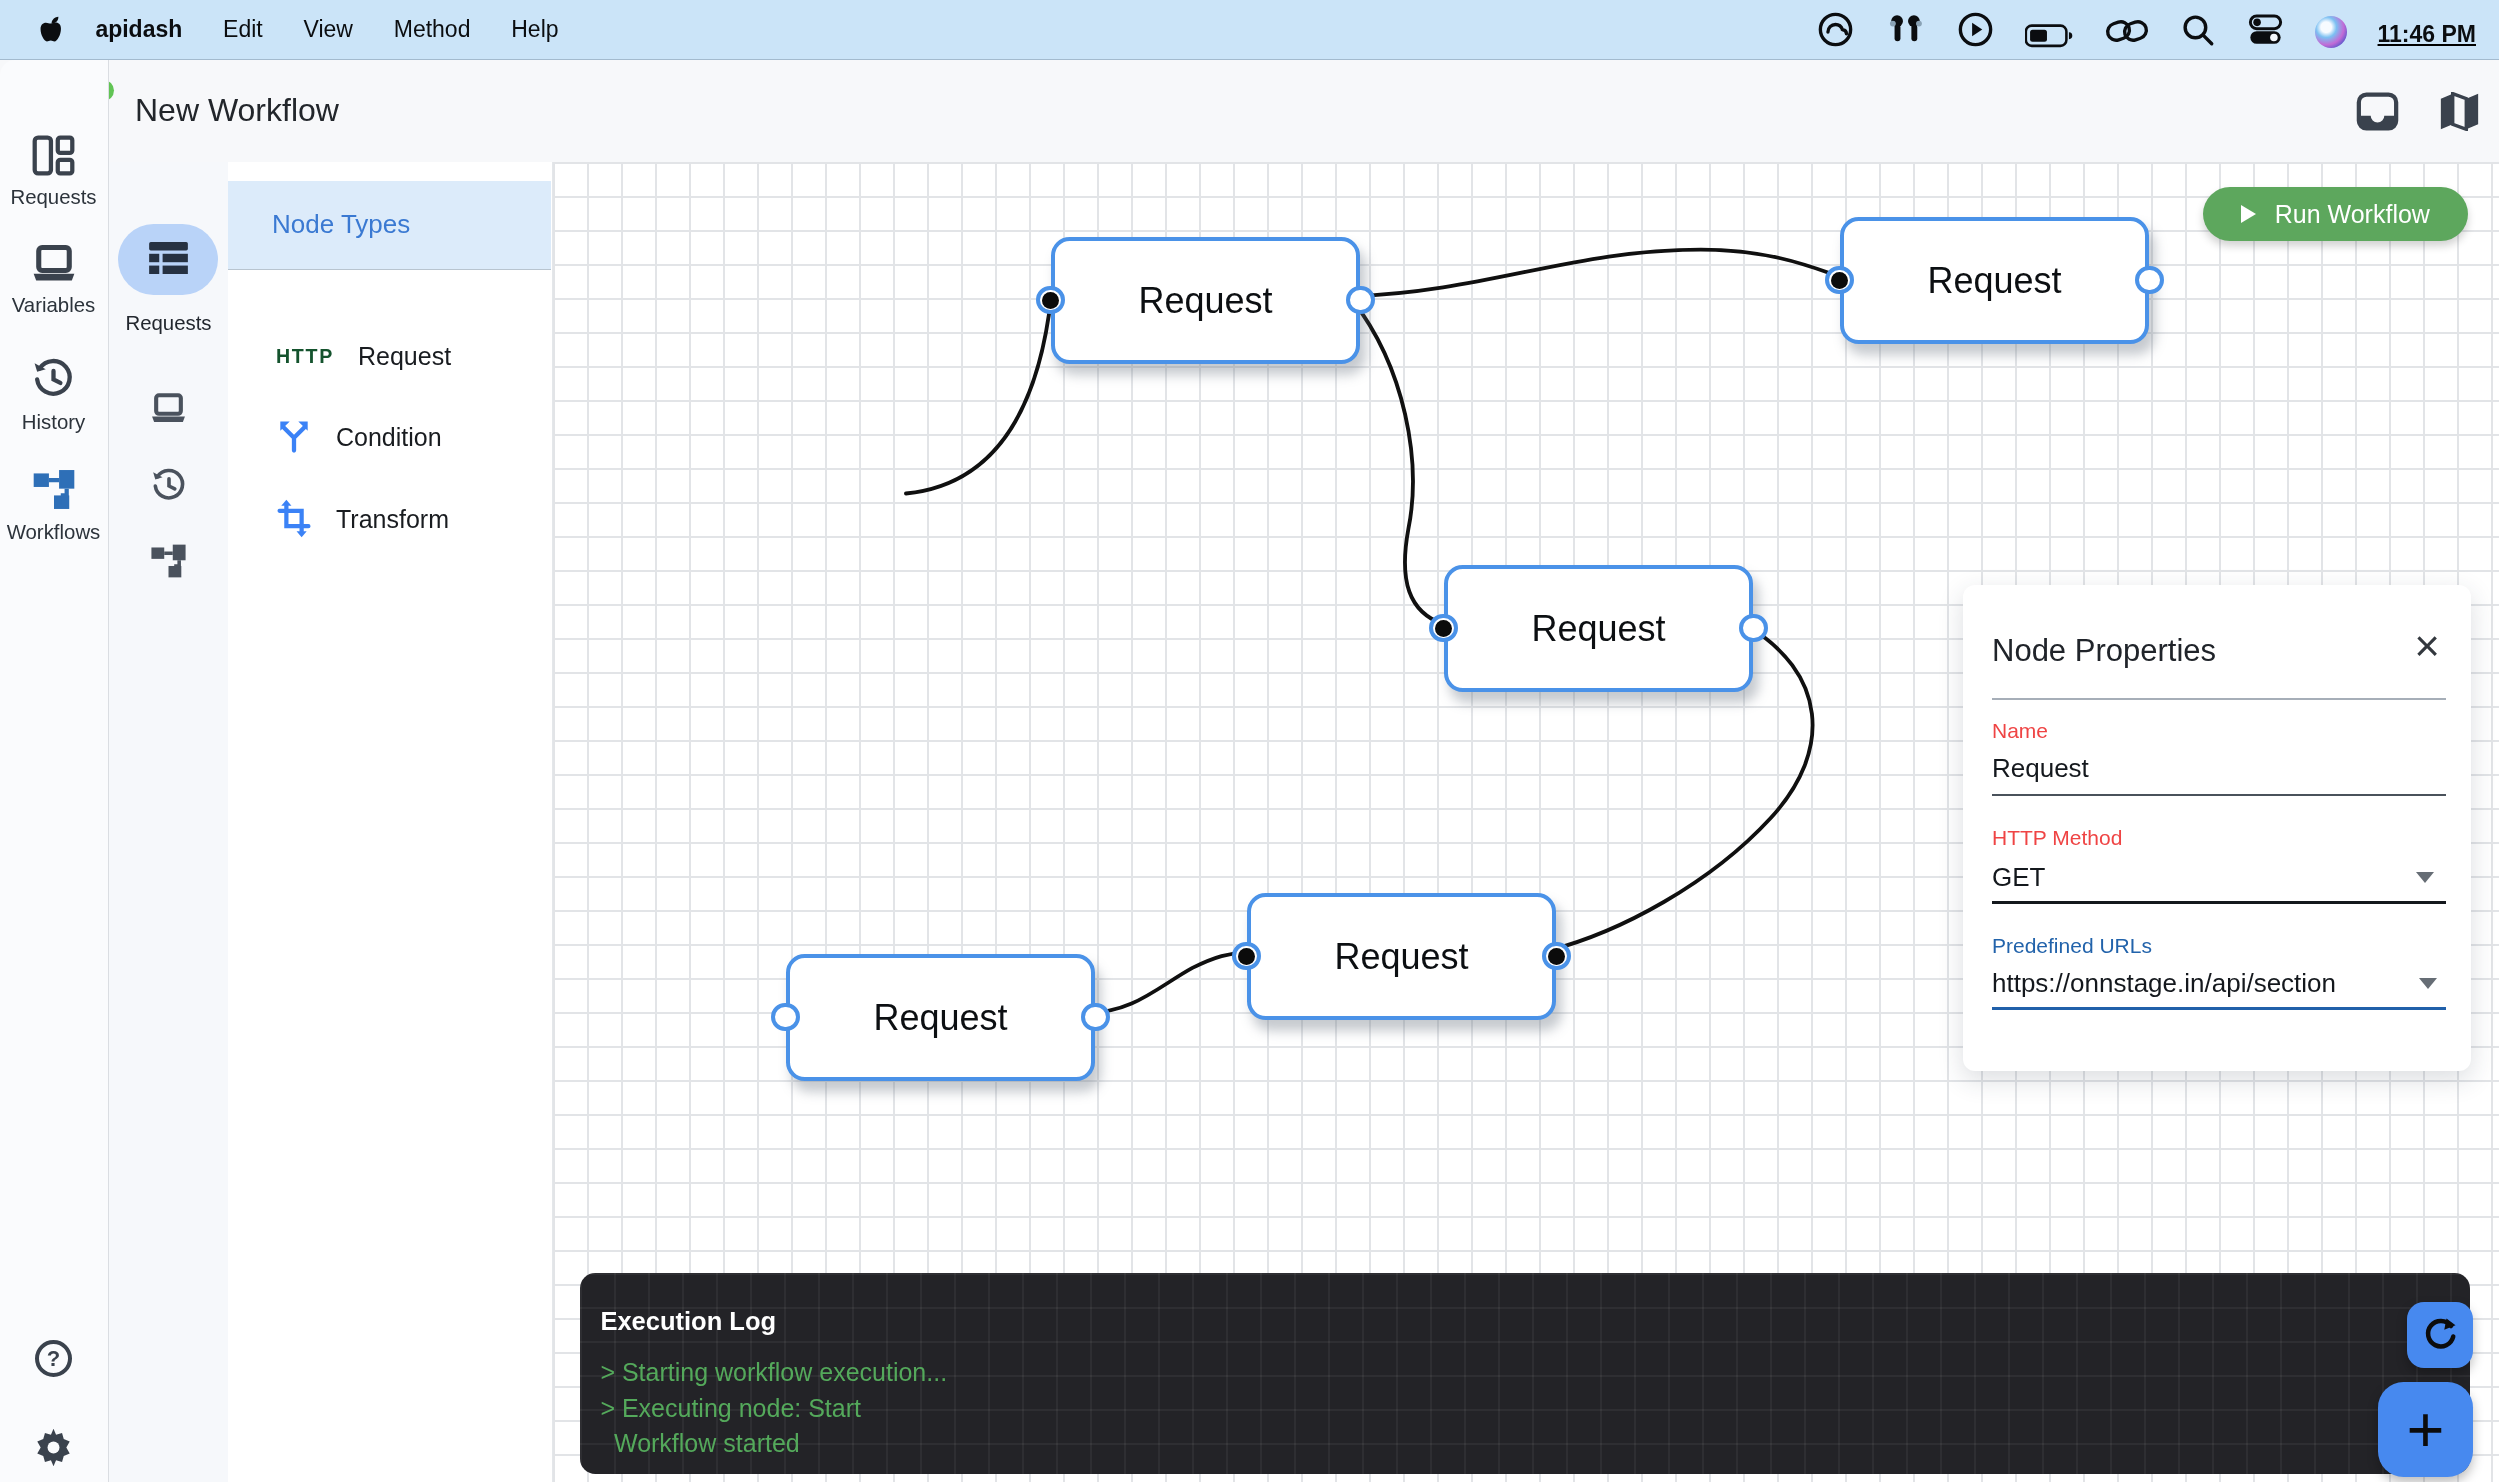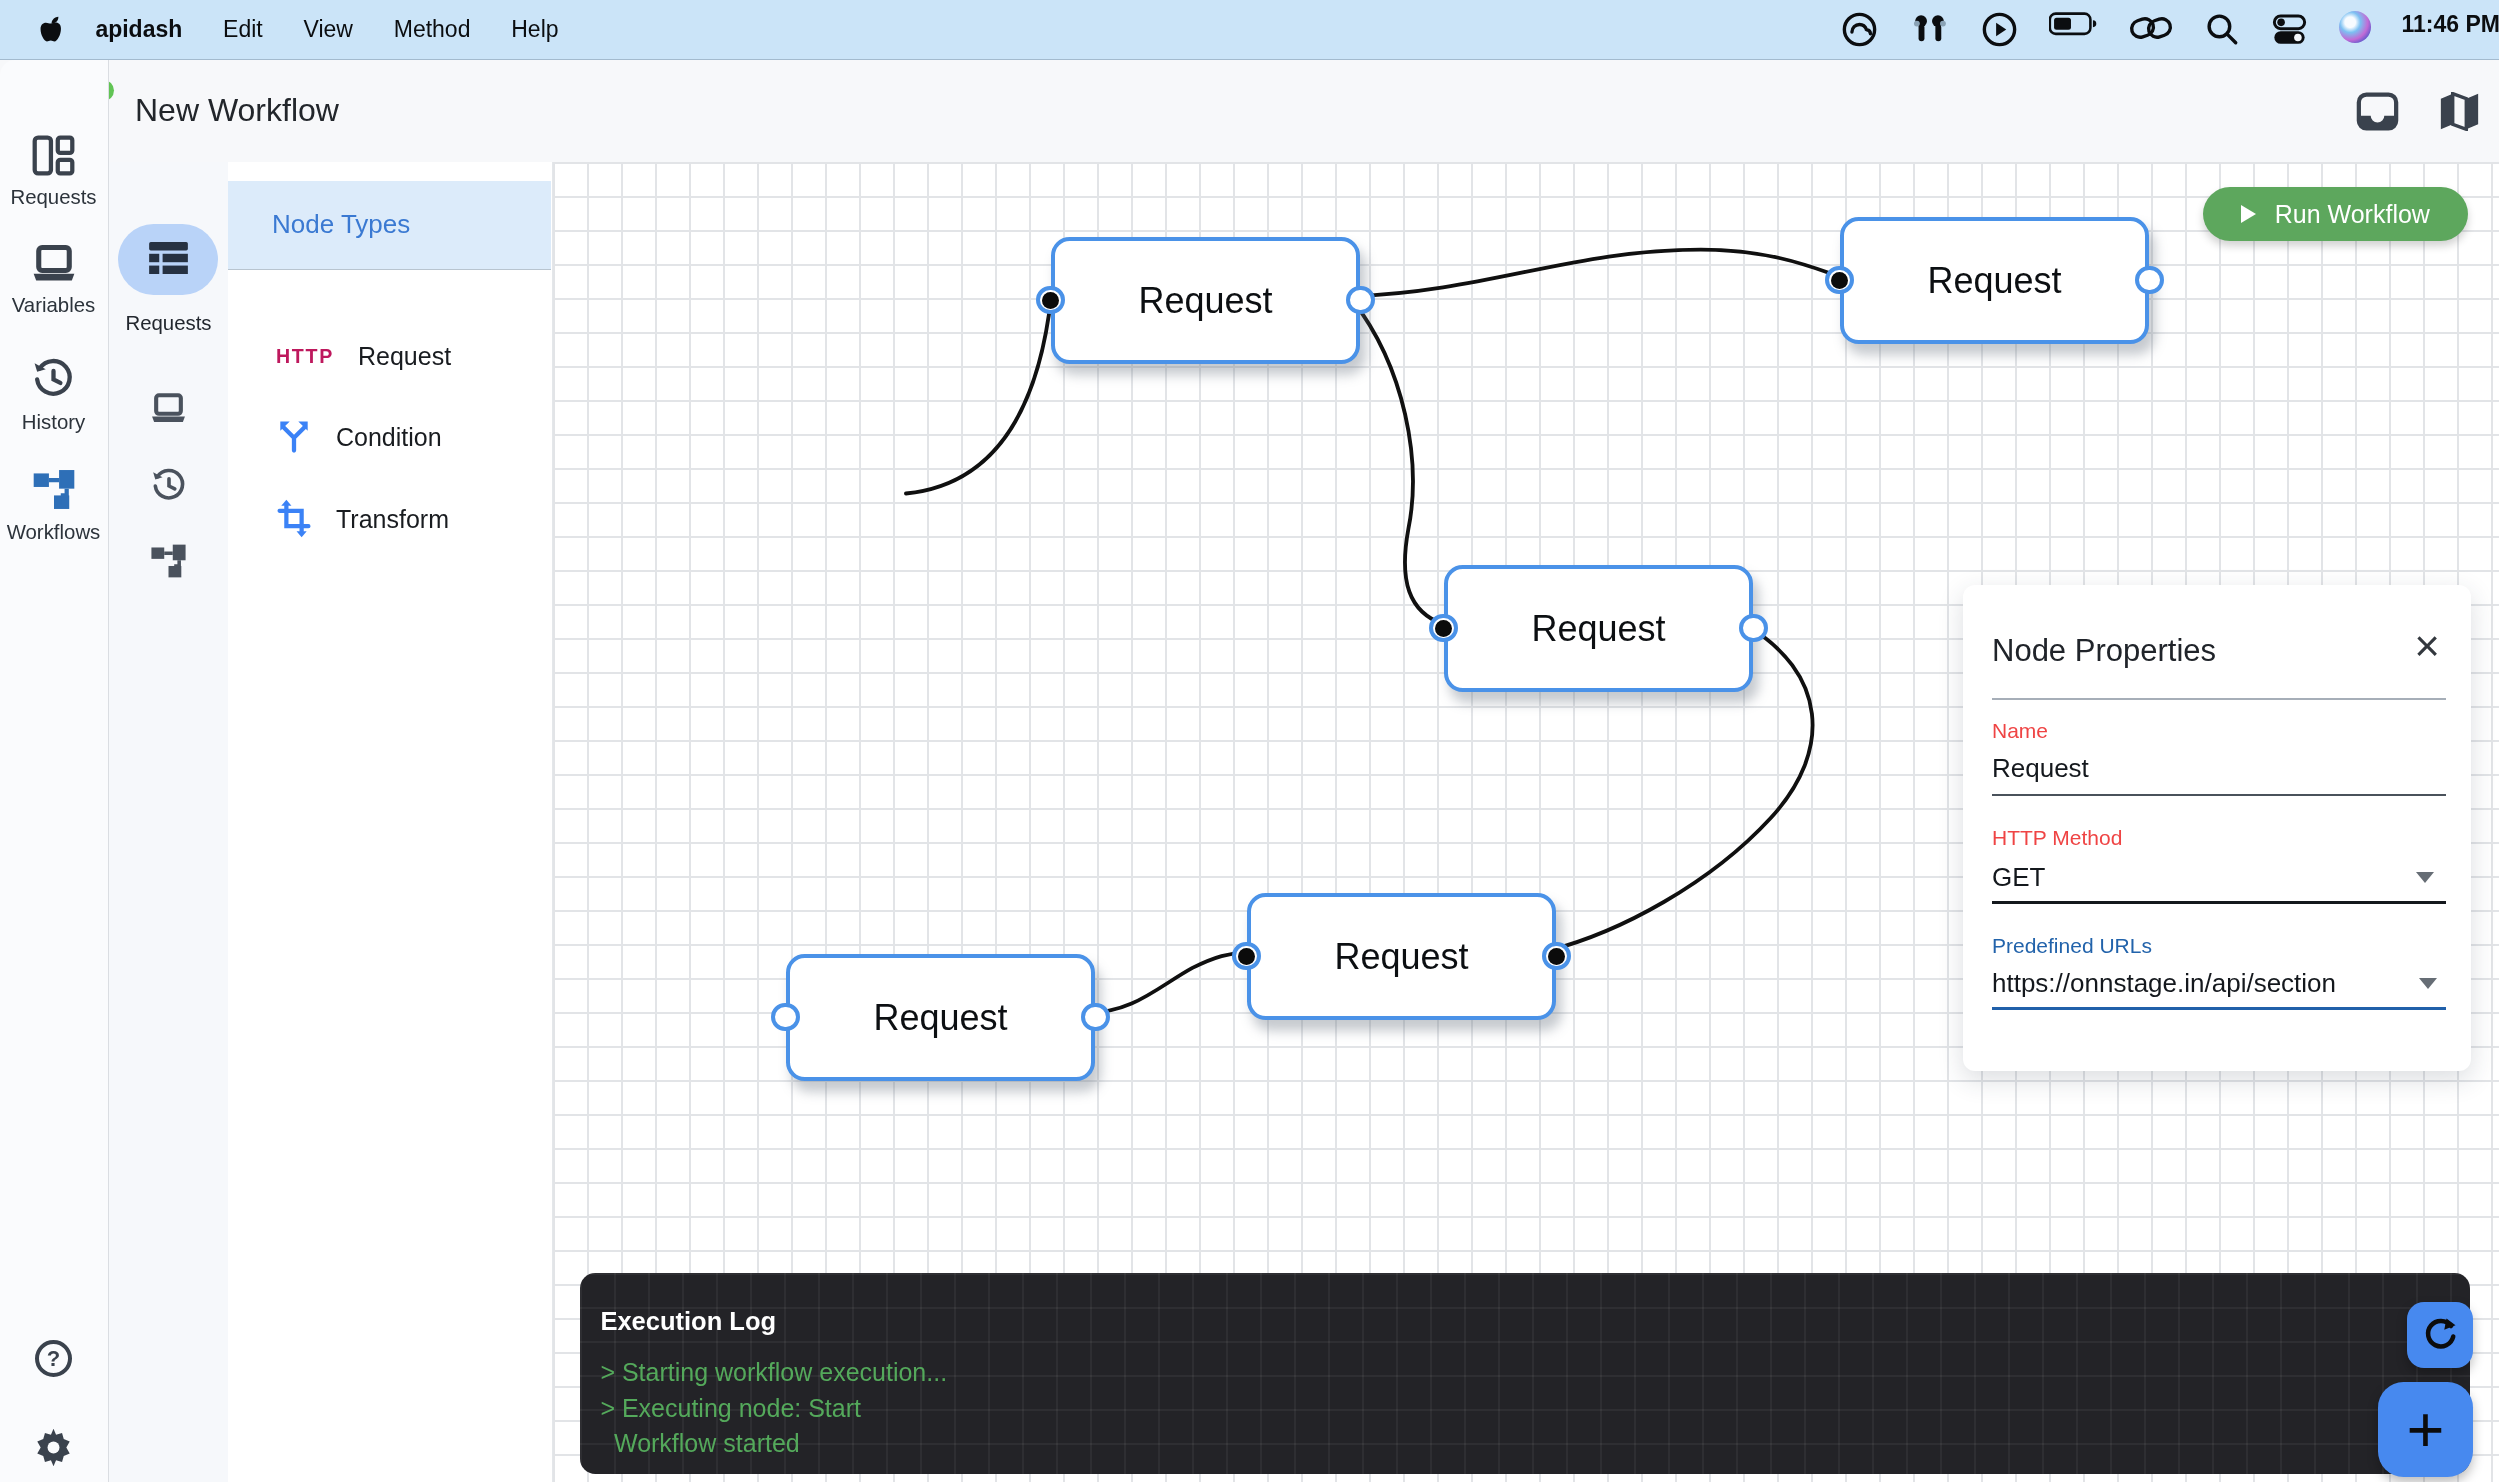--- a/index.html
+++ b/index.html
@@ -5,21 +5,21 @@
   html,body{margin:0;padding:0;background:#000;}
   .screen{position:relative;width:2500px;height:1483px;overflow:hidden;
     font-family:"Liberation Sans","DejaVu Sans",sans-serif;background:#f7f8fa;}
 
   
   .menubar{position:absolute;left:0;top:0;width:2500px;height:60px;background:#cbe4f8;
     display:flex;align-items:center;justify-content:space-between;border-bottom:1.7px solid rgba(90,110,130,.35);box-sizing:border-box;}
   .menubar .left{display:flex;align-items:center;gap:0;padding-left:25.5px;}
   .menubar .left .mitem{font-size:23px;color:#0b0d10;padding:0 20.4px;}
   .menubar .left .mitem.bold{font-weight:bold;}
-  .menubar .right{display:flex;align-items:flex-start;gap:31px;}
+  .menubar .right{display:flex;align-items:flex-end;gap:31px;padding-right:24px;text-decoration:underline;}
   .menubar .time{font-size:23px;font-weight:600;color:#0b0d10;white-space:nowrap;}
   .sicon{display:flex;align-items:center;justify-content:center;}
 
   
   .window{position:absolute;left:0;top:60px;width:2500px;height:1423px;background:#f7f8fa;
     border-radius:15.3px 15.3px 0 0;overflow:hidden;}
 
   .titlebar{position:absolute;left:0;top:0;width:2500px;height:102px;background:#f7f8fa;}
   .lights{position:absolute;left:24px;top:19.6px;display:flex;gap:13.6px;}
   .light{width:21px;height:21px;border-radius:50%;}
@@ -41,21 +41,21 @@
   .rail-ic{position:absolute;left:0;width:119px;display:flex;justify-content:center;}
 
   
   .ntpanel{position:absolute;left:228px;top:102px;width:325px;height:1321px;background:#ffffff;
     border-right:1.7px solid #e4e7ea;box-sizing:border-box;}
   .nthead{position:absolute;left:0;top:2.6px;width:323px;height:89px;background:#dcebfa;
     border-bottom:1.7px solid #b8c4cf;box-sizing:border-box;display:flex;align-items:center;padding-left:44px;margin-top:16px;}
   .nthead .t{font-size:26px;font-weight:500;color:#3a79d2;}
   .ntitem{position:absolute;left:0;width:323px;height:65px;display:flex;align-items:center;gap:24px;padding-left:48px;box-sizing:border-box;}
   .ntitem .lbl{font-size:25px;color:#191c20;}
-  .httpbadge{font-size:19.6px;font-weight:bold;letter-spacing:1.7px;color:#be185d;}
+  .httpbadge{font-size:19.6px;font-weight:bold;letter-spacing:1.7px;color:#14532d;}
 
   
   .canvas{position:absolute;left:553px;top:102px;width:1947px;height:1321px;background:#ffffff;
     background-image:linear-gradient(to right,#e2e4e7 1.7px,transparent 1.7px),
                      linear-gradient(to bottom,#e2e4e7 1.7px,transparent 1.7px);
     background-size:34px 34px;}
   .edges{position:absolute;left:0;top:0;z-index:1;}
 
   .node{position:absolute;background:#fff;border:4.3px solid #4a92e8;border-radius:18.7px;z-index:2;
     display:flex;align-items:center;justify-content:center;

